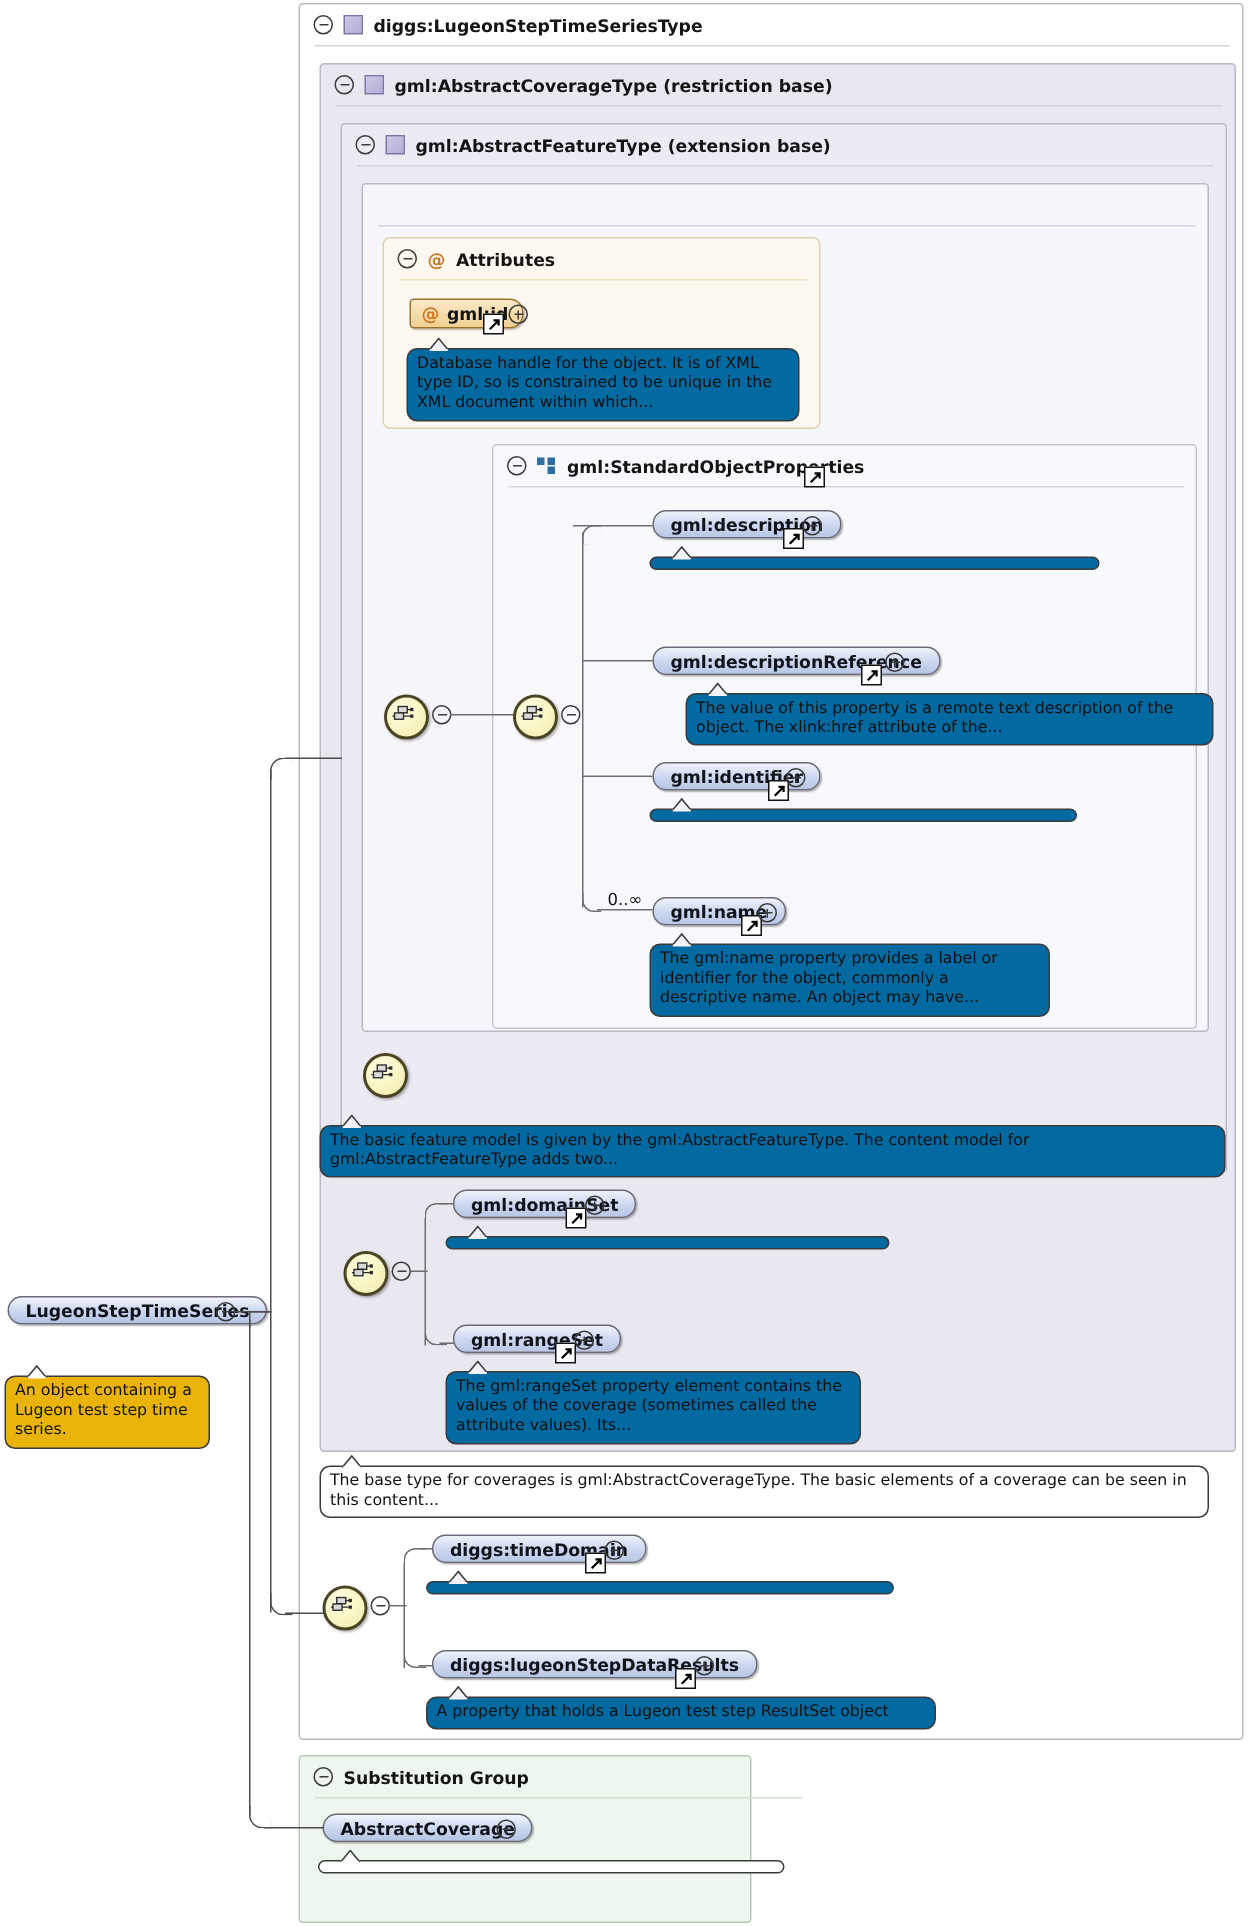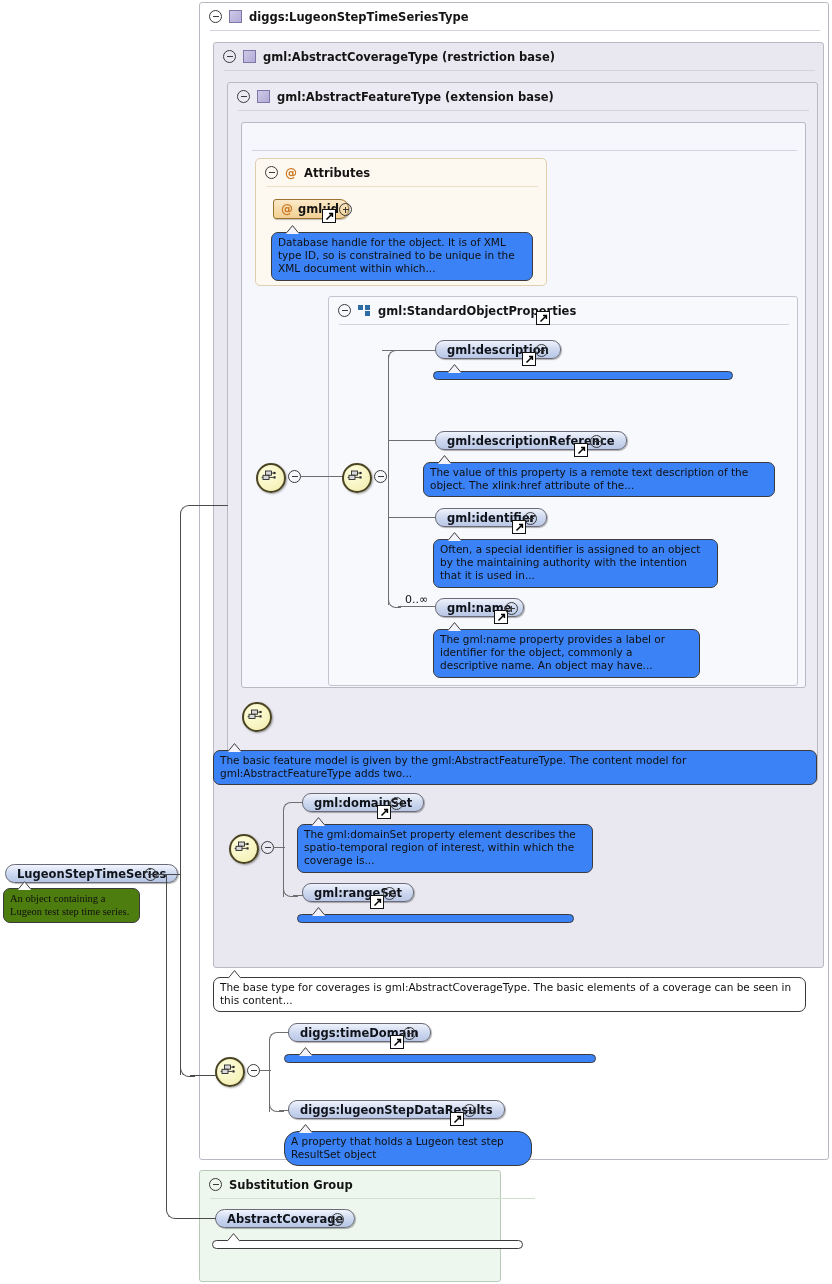--- a/index.html
+++ b/index.html
@@ -62,21 +62,21 @@
     box-shadow:1px 1px 1px rgba(0,0,0,.30);}
   .el.sub{border-radius:10px;background:linear-gradient(to bottom,#f2f5fd 0%,#cdd9f0 50%,#b5c4e4 100%);}
 
   
   .lnk{position:absolute;width:12px;height:12px;background:#ffffff;border:1px solid #111;
        display:flex;align-items:center;justify-content:center;}
   .lnk svg{display:block;}
 
   
   .note{position:absolute;box-sizing:border-box;border:1px solid #3b3b3b;border-radius:7px;
-        background:#3b82f6;padding:3px 6px 4px 6px;font-size:10.5px;line-height:13.2px;
+        background:#0369a1;padding:3px 6px 4px 6px;font-size:10.5px;line-height:13.2px;
         color:#101010;}
   .note.plain{background:#ffffff;}
   .note-tip{position:absolute;width:13px;height:8px;}
   .note-tip svg{display:block;}
 
   
   .seq{position:absolute;width:26px;height:26px;border-radius:50%;
        border:2px solid #4a4423;background:radial-gradient(circle at 36% 32%,#ffffe0,#f2ecab);
        box-shadow:1px 1px 2px rgba(0,0,0,.35);}
   .seq svg{position:absolute;left:3px;top:5px;}
@@ -215,21 +215,21 @@
   <span>gml:descriptionReference</span>
 </div>
 <div class="lnk" style="left:574px;top:443px;">
   <svg width="9" height="9" viewBox="0 0 9 9">
       <path d="M1.5 7.5 L7 2 M4 1.6 L7.4 1.6 L7.4 5" stroke="#000" stroke-width="1.5" fill="none"></path>
     </svg>
 </div>
 <div class="abs" style="left:590px;top:435px;">
   <span class="cir plus"></span>
 </div>
-<div class="note" style="left:423px;top:462px;width:352px;">
+<div class="note" style="left:457px;top:462px;width:352px;">
   <div class="note-tip" style="left:14px;top:-8px;">
     <svg width="13" height="9" viewBox="0 0 13 9">
         <path d="M0 8.5 L6.5 0.6 L13 8.5" fill="#f3f2f8" stroke="#3b3b3b" stroke-width="1"></path>
         <path d="M0.5 8.5 L12.5 8.5" stroke="#f3f2f8" stroke-width="1.6"></path>
       </svg>
   </div>
   <span>The value of this property is a remote text description of the object. The xlink:href attribute of the...</span>
 </div>
 
 <div class="el" style="left:435px;top:508px;">
@@ -243,21 +243,20 @@
 <div class="abs" style="left:524px;top:512px;">
   <span class="cir plus"></span>
 </div>
 <div class="note" style="left:433px;top:539px;width:285px;">
   <div class="note-tip" style="left:14px;top:-8px;">
     <svg width="13" height="9" viewBox="0 0 13 9">
         <path d="M0 8.5 L6.5 0.6 L13 8.5" fill="#f3f2f8" stroke="#3b3b3b" stroke-width="1"></path>
         <path d="M0.5 8.5 L12.5 8.5" stroke="#f3f2f8" stroke-width="1.6"></path>
       </svg>
   </div>
-  <span>Often, a special identifier is assigned to an object by the maintaining authority with the intention that it is used in...</span>
 </div>
 
 <div class="card" style="left:405px;top:593px;">0..∞</div>
 <div class="el" style="left:435px;top:598px;">
   <span>gml:name</span>
 </div>
 <div class="lnk" style="left:494px;top:610px;">
   <svg width="9" height="9" viewBox="0 0 9 9">
       <path d="M1.5 7.5 L7 2 M4 1.6 L7.4 1.6 L7.4 5" stroke="#000" stroke-width="1.5" fill="none"></path>
     </svg>
@@ -352,41 +351,41 @@
 <div class="abs" style="left:390px;top:797px;">
   <span class="cir plus"></span>
 </div>
 <div class="note" style="left:297px;top:824px;width:296px;">
   <div class="note-tip" style="left:14px;top:-8px;">
     <svg width="13" height="9" viewBox="0 0 13 9">
         <path d="M0 8.5 L6.5 0.6 L13 8.5" fill="#f3f2f8" stroke="#3b3b3b" stroke-width="1"></path>
         <path d="M0.5 8.5 L12.5 8.5" stroke="#f3f2f8" stroke-width="1.6"></path>
       </svg>
   </div>
-  <span>The gml:domainSet property element describes the spatio-temporal region of interest, within which the coverage is...</span>
 </div>
 
 <div class="el" style="left:302px;top:883px;">
   <span>gml:rangeSet</span>
 </div>
 <div class="lnk" style="left:370px;top:895px;">
   <svg width="9" height="9" viewBox="0 0 9 9">
       <path d="M1.5 7.5 L7 2 M4 1.6 L7.4 1.6 L7.4 5" stroke="#000" stroke-width="1.5" fill="none"></path>
     </svg>
 </div>
 <div class="abs" style="left:383px;top:887px;">
   <span class="cir plus"></span>
 </div>
 <div class="note" style="left:297px;top:914px;width:277px;">
   <div class="note-tip" style="left:14px;top:-8px;">
     <svg width="13" height="9" viewBox="0 0 13 9">
         <path d="M0 8.5 L6.5 0.6 L13 8.5" fill="#f3f2f8" stroke="#3b3b3b" stroke-width="1"></path>
         <path d="M0.5 8.5 L12.5 8.5" stroke="#f3f2f8" stroke-width="1.6"></path>
       </svg>
   </div>
+  <span>The gml:rangeSet property element contains the values of the coverage (sometimes called the attribute values). Its...</span>
 </div>
 
 <div class="note plain" style="left:213px;top:977px;width:593px;background:#ffffff;">
   <div class="note-tip" style="left:14px;top:-8px;">
     <svg width="13" height="9" viewBox="0 0 13 9">
         <path d="M0 8.5 L6.5 0.6 L13 8.5" fill="#ffffff" stroke="#3b3b3b" stroke-width="1"></path>
         <path d="M0.5 8.5 L12.5 8.5" stroke="#ffffff" stroke-width="1.6"></path>
       </svg>
   </div>
   <span>The base type for coverages is gml:AbstractCoverageType. The basic elements of a coverage can be seen in this content...</span>
@@ -435,21 +434,21 @@
   <span>diggs:lugeonStepDataResults</span>
 </div>
 <div class="lnk" style="left:450px;top:1112px;">
   <svg width="9" height="9" viewBox="0 0 9 9">
       <path d="M1.5 7.5 L7 2 M4 1.6 L7.4 1.6 L7.4 5" stroke="#000" stroke-width="1.5" fill="none"></path>
     </svg>
 </div>
 <div class="abs" style="left:463px;top:1104px;">
   <span class="cir plus"></span>
 </div>
-<div class="note" style="left:284px;top:1131px;width:248px;border-radius:14px;">
+<div class="note" style="left:284px;top:1131px;width:340px;">
   <div class="note-tip" style="left:14px;top:-8px;">
     <svg width="13" height="9" viewBox="0 0 13 9">
         <path d="M0 8.5 L6.5 0.6 L13 8.5" fill="#f3f2f8" stroke="#3b3b3b" stroke-width="1"></path>
         <path d="M0.5 8.5 L12.5 8.5" stroke="#f3f2f8" stroke-width="1.6"></path>
       </svg>
   </div>
   <span>A property that holds a Lugeon test step ResultSet object</span>
 </div>
 
 <div class="panel p-sub abs" style="left:199px;top:1170px;width:302px;height:112px;">
@@ -474,21 +473,21 @@
       </svg>
   </div>
 </div>
 
 <div class="el sub" style="left:5px;top:864px;">
   <span>LugeonStepTimeSeries</span>
 </div>
 <div class="abs" style="left:144px;top:868px;">
   <span class="cir"></span>
 </div>
-<div class="note plain" style="left:3px;top:888px;width:137px;background:#4d7c0f;font-family:Liberation Serif, serif;">
+<div class="note plain" style="left:3px;top:917px;width:137px;background:#eab308;">
   <div class="note-tip" style="left:14px;top:-8px;">
     <svg width="13" height="9" viewBox="0 0 13 9">
         <path d="M0 8.5 L6.5 0.6 L13 8.5" fill="#ffffff" stroke="#3b3b3b" stroke-width="1"></path>
         <path d="M0.5 8.5 L12.5 8.5" stroke="#ffffff" stroke-width="1.6"></path>
       </svg>
   </div>
   <span>An object containing a Lugeon test step time series.</span>
 </div>
 
 <div class="ln lnh ln2" style="left:156px;top:874px;width:24px;height:1.4px;"></div>

